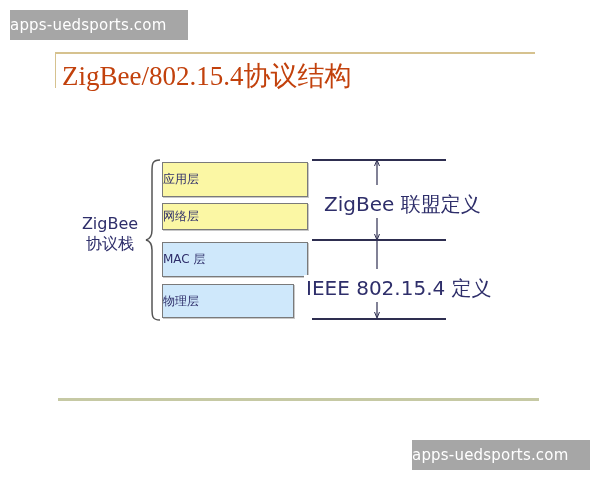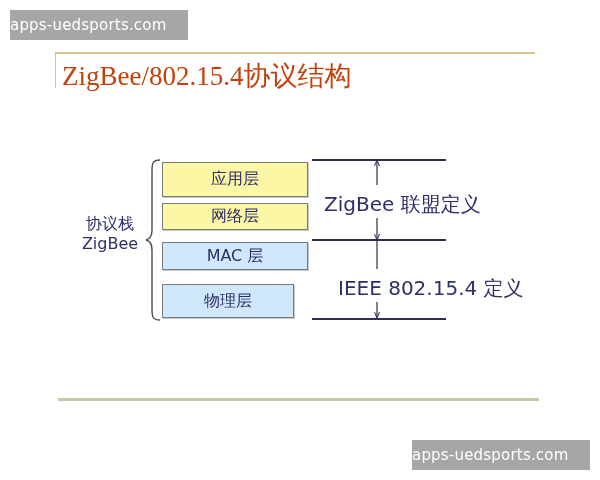--- a/index.html
+++ b/index.html
@@ -5,56 +5,56 @@
   html, body { margin:0; padding:0; }
   body { width:600px; height:480px; background:#ffffff; position:relative; overflow:hidden;
          font-family:"DejaVu Sans","Liberation Sans",sans-serif; }
   .abs { position:absolute; }
   .watermark { background:#a6a6a6; color:#ffffff; font-family:"DejaVu Sans","Liberation Sans",sans-serif;
                font-size:15px; display:flex; align-items:center; letter-spacing:0.2px; }
   .title { font-family:"Liberation Serif","DejaVu Serif",serif; font-size:27px; color:#c2410c; white-space:nowrap; }
   .frame-top { height:2px; background:#d6c28f; }
   .frame-left { width:1px; background:#d6c28f; }
   .bottom-line { height:3px; background:#c6c9a4; }
-  .layer { border:1.5px solid #7a7a7a; box-sizing:border-box; display:flex; align-items:center; justify-content:center;
-           font-size:16px; color:#2e2e6a; box-shadow:1px 1px 0 #c8c8c8; }
+  .layer { border:1.5px solid #7a7a7a; box-sizing:border-box; display:flex; align-items:center; justify-content:flex-start;
+           font-size:12px; color:#2e2e6a; box-shadow:1px 1px 0 #c8c8c8; }
   .yellow { background:#fbf7a4; }
   .blue { background:#cfe8fb; }
   .stack-label { color:#2e2e6a; font-size:16px; line-height:20px; text-align:center; }
   .hline { height:1.5px; background:#2e2e50; }
   .def-label { color:#2e2e6a; font-size:20px; white-space:nowrap; background:#ffffff; padding:0 2px; }
 </style>
 </head>
 <body>
 
 <div class="abs watermark" style="left:10px; top:10px; width:178px; height:30px;">
   <span>apps-uedsports.com</span>
 </div>
 
 <div class="abs frame-top" style="left:55px; top:52px; width:480px;"></div>
 <div class="abs frame-left" style="left:55px; top:52px; height:36px;"></div>
 
 <div class="abs title" style="left:62px; top:58px;">ZigBee/802.15.4协议结构</div>
 
 <div class="abs stack-label" style="left:78px; top:214px; width:64px;">
+  <div>ZigBee</div>
   <div>协议栈</div>
-  <div>ZigBee</div>
 </div>
 
 <svg class="abs" style="left:144px; top:158px;" width="18" height="164" viewBox="0 0 18 164">
   <path d="M16 2 C8 2, 8 6, 8 14 L8 72 C8 78, 6 81, 2 82 C6 83, 8 86, 8 92 L8 150 C8 158, 8 162, 16 162" fill="none" stroke="#555555" stroke-width="1.5"></path>
 </svg>
 
 <div class="abs layer yellow" style="left:162px; top:162px; width:146px; height:35px;">
   <span>应用层</span>
 </div>
 <div class="abs layer yellow" style="left:162px; top:203px; width:146px; height:27px;">
   <span>网络层</span>
 </div>
-<div class="abs layer blue" style="left:162px; top:242px; width:146px; height:28px;">
+<div class="abs layer blue" style="left:162px; top:242px; width:146px; height:35px;">
   <span>MAC 层</span>
 </div>
 <div class="abs layer blue" style="left:162px; top:284px; width:132px; height:34px;">
   <span>物理层</span>
 </div>
 
 <div class="abs hline" style="left:312px; top:159px; width:134px;"></div>
 <div class="abs hline" style="left:312px; top:239px; width:134px;"></div>
 <div class="abs hline" style="left:312px; top:318px; width:134px;"></div>
 
@@ -64,19 +64,19 @@
   <line x1="5" y1="56" x2="5" y2="80" stroke="#2e2e50" stroke-width="1.2"></line>
   <path d="M2.5 75 L5 81 L7.5 75" fill="none" stroke="#2e2e50" stroke-width="1"></path>
 </svg>
 <svg class="abs" style="left:372px; top:239px;" width="10" height="80" viewBox="0 0 10 80">
   <line x1="5" y1="2" x2="5" y2="30" stroke="#2e2e50" stroke-width="1.2"></line>
   <line x1="5" y1="58" x2="5" y2="78" stroke="#2e2e50" stroke-width="1.2"></line>
   <path d="M2.5 73 L5 79 L7.5 73" fill="none" stroke="#2e2e50" stroke-width="1"></path>
 </svg>
 
 <div class="abs def-label" style="left:322px; top:191px;">ZigBee 联盟定义</div>
-<div class="abs def-label" style="left:336px; top:275px;">IEEE 802.15.4 定义</div>
+<div class="abs def-label" style="left:304px; top:275px;">IEEE 802.15.4 定义</div>
 
 <div class="abs bottom-line" style="left:58px; top:398px; width:481px;"></div>
 
 <div class="abs watermark" style="left:412px; top:440px; width:178px; height:30px;">
   <span>apps-uedsports.com</span>
 </div>
 
 </body></html>

